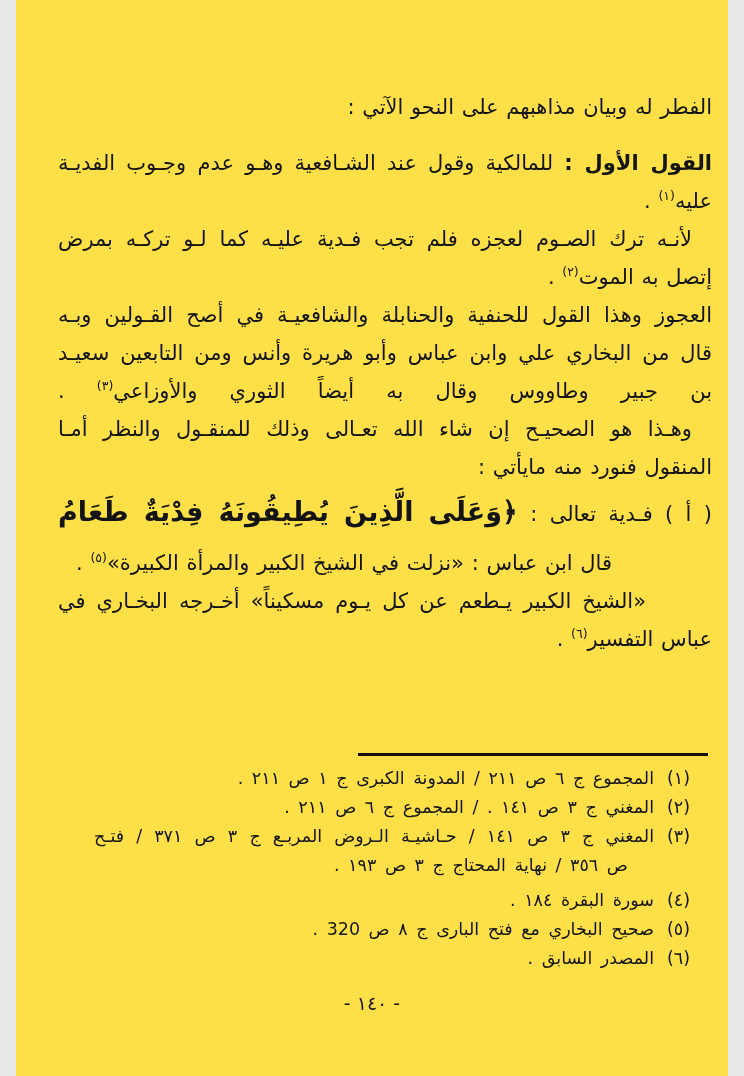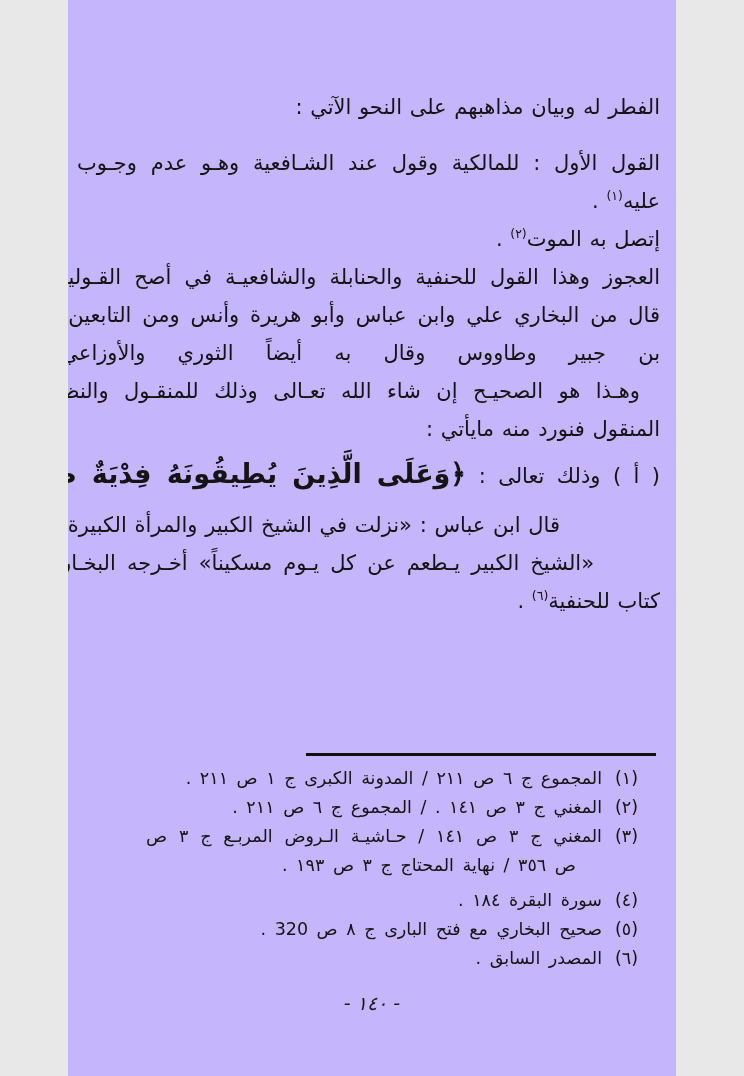--- a/index.html
+++ b/index.html
@@ -1,33 +1,33 @@
 <!DOCTYPE html>
 <html lang="ar" dir="rtl"><head>
 <meta charset="utf-8">
 <style>
   html,body{margin:0;padding:0;background:#e8e8e8;}
   .page{
     position:relative;
-    width:608px;height:1076px;
-    background:#c4b5fd;
+    width:712px;height:1076px;
+    background:#fde047;
     font-family:"DejaVu Sans", sans-serif;
     color:#141414;
     direction:rtl;
     margin:0 auto;
     overflow:hidden;
   }
   .body-text{position:absolute;top:88px;right:16px;width:654px;}
   .l{
     font-size:21px;line-height:38px;height:38px;
     text-align:right;overflow:hidden;
     word-spacing:1px;
   }
   .j{text-align:justify;text-align-last:justify;}
-  .b{font-weight:normal;}
+  .b{font-weight:bold;}
   .mt18{margin-top:18px;}
   .mt8{}
   .mt6{margin-top:6px;}
   .ind20{padding-right:20px;}
   .ind66{padding-right:66px;}
   .ind100{padding-right:100px;}
   .sup{font-size:12.5px;position:relative;top:-8px;}
   .vline{height:52px;line-height:52px;}
   .verse{font-size:27px;font-weight:bold;}
   .sep{
@@ -37,21 +37,20 @@
   .footnotes{position:absolute;top:764px;right:38px;left:78px;}
   .fn{display:flex;font-size:17.5px;line-height:29px;word-spacing:3px;}
   .fnm{width:36px;flex:none;text-align:right;}
   .fnt{flex:1;text-align:right;overflow:hidden;}
   .fl1{text-align:justify;text-align-last:justify;height:29px;overflow:hidden;}
   .fl2{padding-right:26px;}
   .pageno{
     position:absolute;top:992px;left:0;right:0;
     text-align:center;font-size:19px;color:#1a1a1a;
     letter-spacing:1px;
-    font-style:italic;
   }
 </style>
 </head>
 <body>
 
 <div class="page">
 
   <div class="body-text">
 
     <div class="l">
@@ -59,20 +58,23 @@
     </div>
 
     <div class="l j mt18">
       <span class="b">القول الأول :</span><span> للمالكية وقول عند الشـافعية وهـو عدم وجـوب الفديـة</span>
     </div>
 
     <div class="l">
       <span>عليه</span><span class="sup">(١)</span><span> .</span>
     </div>
 
+    <div class="l j ind20">
+      <span>لأنـه ترك الصـوم لعجزه فلم تجب فـدية عليـه كما لـو تركـه بمرض</span>
+    </div>
 
     <div class="l">
       <span>إتصل به الموت</span><span class="sup">(٢)</span><span> .</span>
     </div>
 
 
     <div class="l j">
       <span>العجوز وهذا القول للحنفية والحنابلة والشافعيـة في أصح القـولين وبـه</span>
     </div>
 
@@ -86,34 +88,34 @@
 
     <div class="l j ind20 mt8">
       <span>وهـذا هو الصحيـح إن شاء الله تعـالى وذلك للمنقـول والنظر أمـا</span>
     </div>
 
     <div class="l">
       <span>المنقول فنورد منه مايأتي :</span>
     </div>
 
     <div class="l j vline">
-      <span>( أ ) وذلك تعالى : </span><span class="verse">﴿وَعَلَى الَّذِينَ يُطِيقُونَهُ فِدْيَةٌ طَعَامُ مِسْكِينٍ﴾</span>
+      <span>( أ ) فـدية تعالى : </span><span class="verse">﴿وَعَلَى الَّذِينَ يُطِيقُونَهُ فِدْيَةٌ طَعَامُ مِسْكِينٍ﴾</span>
     </div>
 
     <div class="l ind100 mt6">
       <span>قال ابن عباس : «نزلت في الشيخ الكبير والمرأة الكبيرة»</span><span class="sup">(٥)</span><span> .</span>
     </div>
 
 
     <div class="l j ind66">
       <span>«الشيخ الكبير يـطعم عن كل يـوم مسكيناً» أخـرجه البخـاري في</span>
     </div>
 
     <div class="l">
-      <span>كتاب للحنفية</span><span class="sup">(٦)</span><span> .</span>
+      <span>عباس التفسير</span><span class="sup">(٦)</span><span> .</span>
     </div>
 
   </div>
 
   <div class="sep"></div>
 
   <div class="footnotes">
 
     <div class="fn">
       <span class="fnm">(١)</span>

